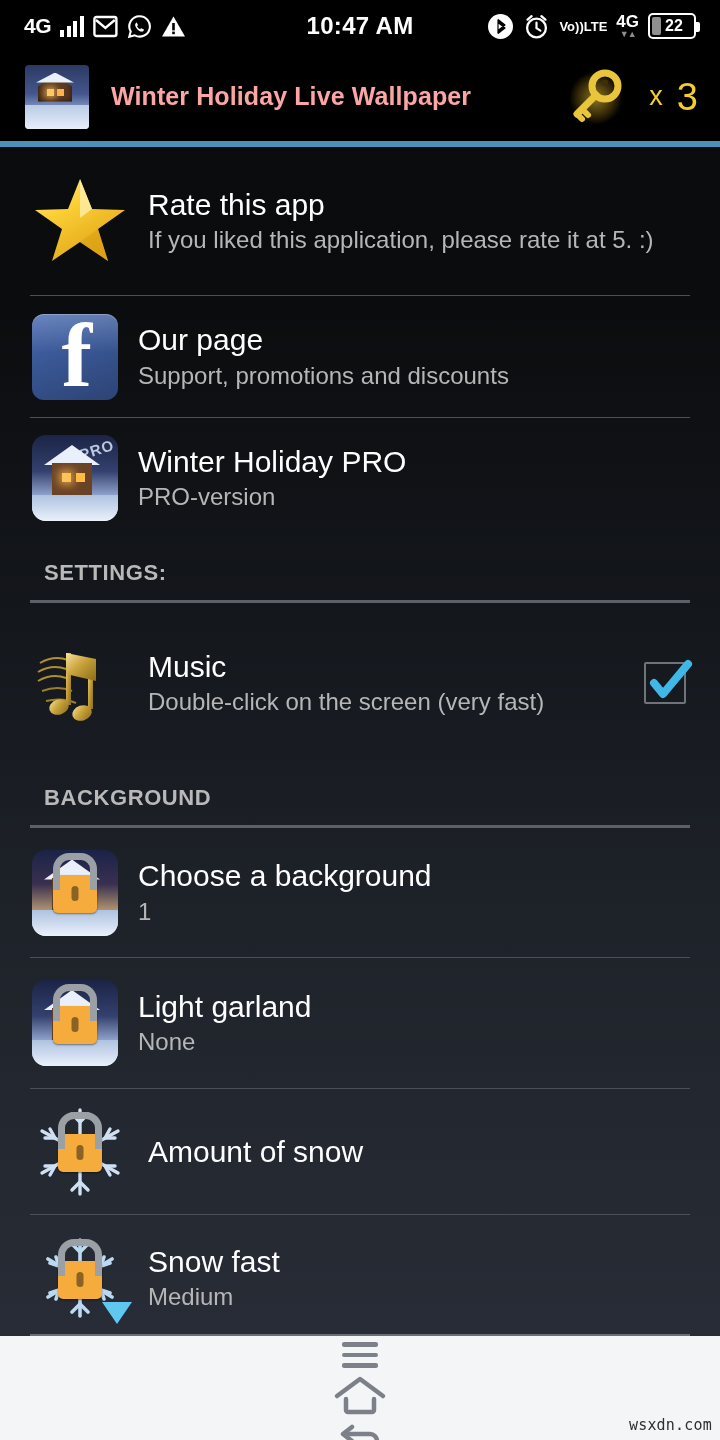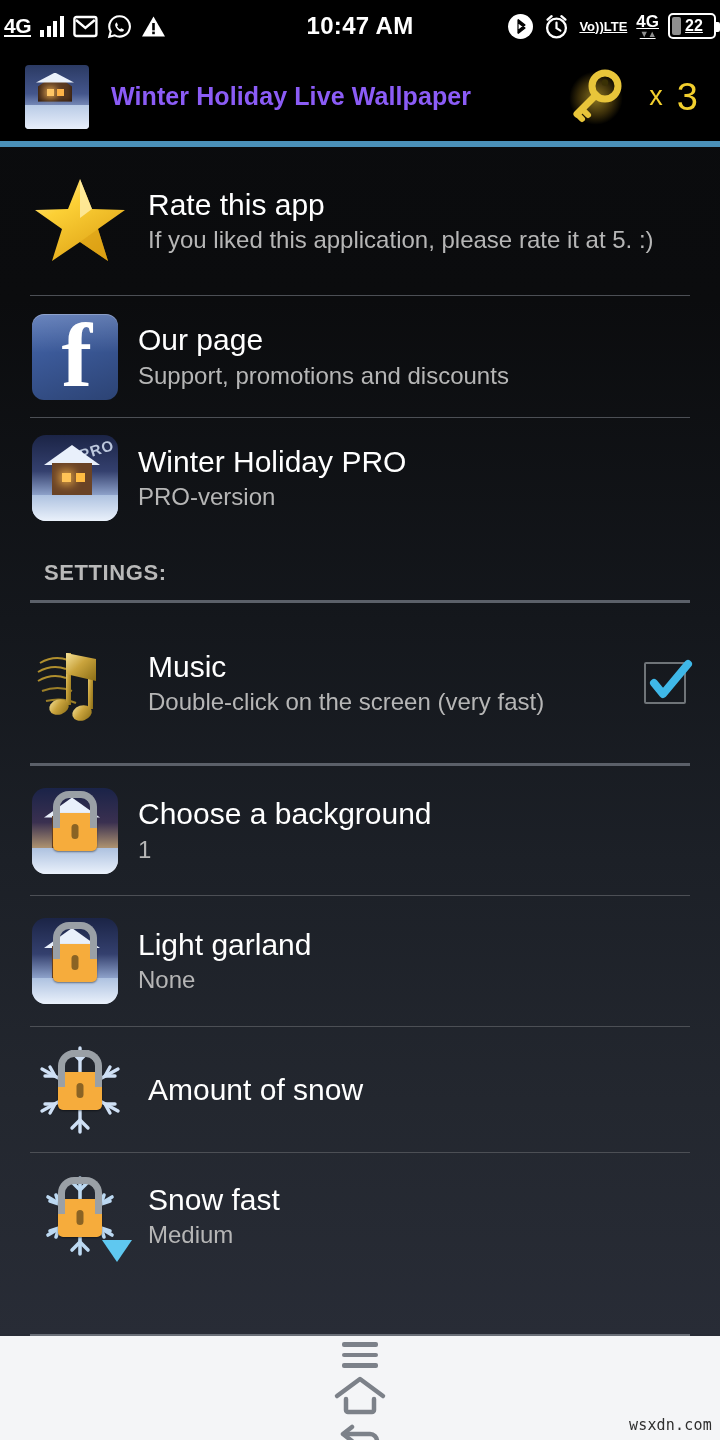--- a/index.html
+++ b/index.html
@@ -20,23 +20,22 @@
         #23272f 1100px,
         #282c36 1336px);
   }
 
   
   .statusbar {
     position: absolute; top: 0; left: 0;
     width: 720px; height: 52px;
     background: #000;
     display: flex; align-items: center;
-    padding: 0 4px;
+    padding: 0 24px;
     color: #fff;
-    text-decoration: underline;
   }
   .sb-left { display: flex; align-items: center; gap: 9px; }
   .sb-right { display: flex; align-items: center; gap: 9px; margin-left: auto; }
   .sb-clock {
     position: absolute; left: 0; right: 0; top: 0;
     height: 52px; line-height: 52px;
     text-align: center;
     font-size: 24px; font-weight: bold;
     letter-spacing: .3px;
     pointer-events: none;
@@ -104,21 +103,21 @@
     position: absolute; left: 11px; top: 8px; width: 38px; height: 10px;
     background: #eaf1fb;
     clip-path: polygon(50% 0%, 100% 100%, 0% 100%);
   }
   .app-thumb .ground {
     position: absolute; left: 0; bottom: 0; width: 100%; height: 24px;
     background: linear-gradient(180deg,#b9cbe6,#e7eefa);
   }
   .app-title {
     margin-left: 22px;
-    font-size: 25px; font-weight: bold; color: #8b5cf6;
+    font-size: 25px; font-weight: bold; color: #fca5a5;
     letter-spacing: .1px;
   }
   .key-area {
     margin-left: auto; margin-right: 22px;
     display: flex; align-items: center; gap: 14px;
   }
   .key-icon { position: relative; width: 74px; height: 60px; }
   .key-icon .glow {
     position: absolute; left: 8px; top: 4px; width: 54px; height: 54px;
     border-radius: 50%;
@@ -434,20 +433,21 @@
         <div class="title">Music</div>
         <div class="sub">Double-click on the screen (very fast)</div>
       </span>
       <span class="cbox">
         <svg width="56" height="56" viewBox="0 0 56 56">
           <path d="M12 29 L21 40 L46 10" fill="none" stroke="#3fb8e8" stroke-width="8" stroke-linecap="round" stroke-linejoin="round"></path>
         </svg>
       </span>
     </div>
 
+    <div class="section-head">BACKGROUND</div>
     <div class="section-rule"></div>
 
     <div class="row" style="height:129px">
       <span class="thumb">
         <span class="tile warm">
           <span class="roof"></span>
             <span class="body"></span>
             <span class="glowwin"></span>
             <span class="snowfloor"></span>
           <span class="lock"></span>

